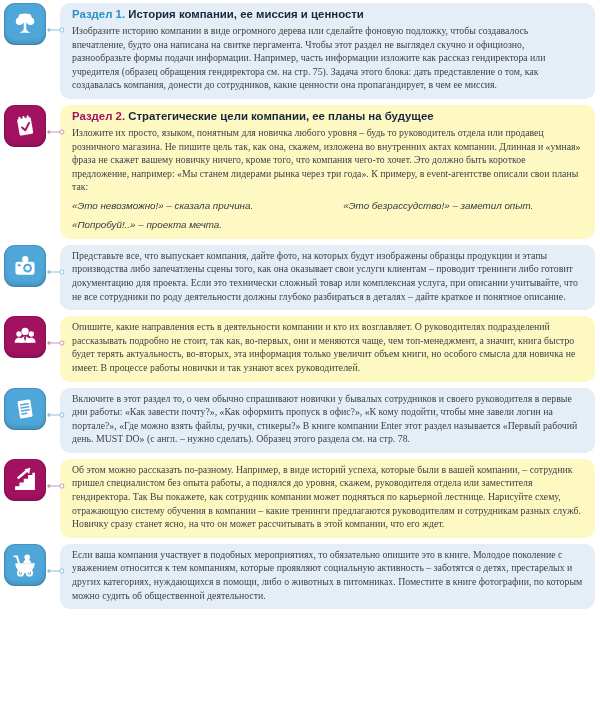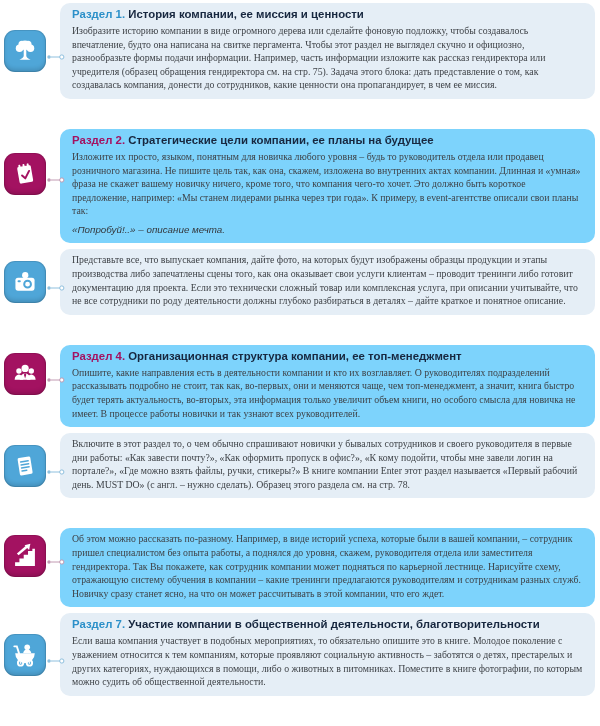--- a/index.html
+++ b/index.html
@@ -1,37 +1,37 @@
 <!DOCTYPE html>
 <html><head>
 <meta charset="utf-8">
 <style>
   html,body{margin:0;padding:0;}
   body{
     width:600px;height:726px;overflow:hidden;background:#ffffff;
     font-family:"Liberation Sans",sans-serif;
   }
   #page{padding:3px 5px 0 4px;display:flex;flex-direction:column;gap:6px;}
-  .row{display:flex;align-items:center;}
+  .row{display:flex;align-items:flex-start;}
   .icon-col{flex:0 0 56px;width:56px;position:relative;display:flex;align-items:center;}
   .icon-badge{
     width:42px;height:42px;border-radius:11px;position:relative;
     display:flex;align-items:center;justify-content:center;
     box-shadow:inset 0 0 0 1px rgba(0,0,0,.10), inset 0 -3px 4px rgba(0,0,0,.14);
   }
   .theme-blue .icon-badge{background:#4fa6d8;color:#4fa6d8;}
   .theme-pink .icon-badge{background:#a31261;color:#a31261;}
   .icon-svg{display:block;width:28px;height:28px;}
   .icon-svg svg{display:block;width:28px;height:28px;}
   .connector{position:absolute;left:43px;top:50%;transform:translateY(-50%);width:18px;height:8px;}
   .theme-blue .connector{color:#8fc0de;}
   .theme-pink .connector{color:#c29ab2;}
   .box{flex:1;border-radius:10px;padding:4px 11px 7px 12px;min-width:0;}
   .theme-blue .box{background:#e5eef6;}
-  .theme-pink .box{background:#7dd3fc;margin-top:24px;}
+  .theme-pink .box{background:#fef9c3;}
   .hdr{margin:0 0 2px 0;font-size:11.4px;line-height:15px;font-weight:bold;color:#17273f;}
   .lbl{font-weight:bold;}
   .theme-blue .lbl{color:#2c90c9;}
   .theme-pink .lbl{color:#a31261;}
   .body-text{margin:0;font-size:9.8px;line-height:13.6px;color:#3e4247;font-family:Liberation Serif, serif;}
   .quotes{
     display:grid;grid-template-columns:53% 47%;row-gap:6px;margin-top:5px;
     font-style:italic;font-size:9.8px;line-height:13.4px;color:#34383d;
   }
 </style>
@@ -91,21 +91,23 @@
             <line x1="3.5" y1="4" x2="13" y2="4" stroke="currentColor" stroke-width="1"></line>
             <circle cx="14.8" cy="4" r="2.1" fill="#ffffff" stroke="currentColor" stroke-width="1"></circle>
           </svg>
         </span>
       </div>
     </div>
     <div class="box">
       <h3 class="hdr"><span class="lbl">Раздел 2.</span> <span class="ttl">Стратегические цели компании, ее планы на будущее</span></h3>
       <p class="body-text">Изложите их просто, языком, понятным для новичка любого уровня – будь то руководитель отдела или продавец розничного магазина. Не пишите цель так, как она, скажем, изложена во внутренних актах компании. Длинная и «умная» фраза не скажет вашему новичку ничего, кроме того, что компания чего-то хочет. Это должно быть короткое предложение, например: «Мы станем лидерами рынка через три года». К примеру, в event-агентстве описали свои планы так:</p>
       <div class="quotes">
-        <span>«Попробуй!..» – описание мечта.</span>
+        <span>«Это невозможно!» – сказала причина.</span>
+        <span>«Это безрассудство!» – заметил опыт.</span>
+        <span>«Попробуй!..» – проекта мечта.</span>
       </div>
     </div>
   </section>
 
   <section class="row theme-blue">
     <div class="icon-col">
       <div class="icon-badge">
         <span class="icon-svg">
             <svg viewBox="0 0 24 24">
               <circle cx="12.2" cy="6.2" r="2.7" fill="#fff"></circle>
@@ -148,21 +150,20 @@
         <span class="connector">
           <svg viewBox="0 0 18 8" width="18" height="8">
             <circle cx="2" cy="4" r="1.7" fill="currentColor"></circle>
             <line x1="3.5" y1="4" x2="13" y2="4" stroke="currentColor" stroke-width="1"></line>
             <circle cx="14.8" cy="4" r="2.1" fill="#ffffff" stroke="currentColor" stroke-width="1"></circle>
           </svg>
         </span>
       </div>
     </div>
     <div class="box">
-      <h3 class="hdr"><span class="lbl">Раздел 4.</span> <span class="ttl">Организационная структура компании, ее топ-менеджмент</span></h3>
       <p class="body-text">Опишите, какие направления есть в деятельности компании и кто их возглавляет. О руководителях подразделений рассказывать подробно не стоит, так как, во-первых, они и меняются чаще, чем топ-менеджмент, а значит, книга быстро будет терять актуальность, во-вторых, эта информация только увеличит объем книги, но особого смысла для новичка не имеет. В процессе работы новички и так узнают всех руководителей.</p>
 
     </div>
   </section>
 
   <section class="row theme-blue">
     <div class="icon-col">
       <div class="icon-badge">
         <span class="icon-svg">
             <svg viewBox="0 0 24 24">
@@ -237,18 +238,17 @@
         <span class="connector">
           <svg viewBox="0 0 18 8" width="18" height="8">
             <circle cx="2" cy="4" r="1.7" fill="currentColor"></circle>
             <line x1="3.5" y1="4" x2="13" y2="4" stroke="currentColor" stroke-width="1"></line>
             <circle cx="14.8" cy="4" r="2.1" fill="#ffffff" stroke="currentColor" stroke-width="1"></circle>
           </svg>
         </span>
       </div>
     </div>
     <div class="box">
-      <h3 class="hdr"><span class="lbl">Раздел 7.</span> <span class="ttl">Участие компании в общественной деятельности, благотворительности</span></h3>
       <p class="body-text">Если ваша компания участвует в подобных мероприятиях, то обязательно опишите это в книге. Молодое поколение с уважением относится к тем компаниям, которые проявляют социальную активность – заботятся о детях, престарелых и других категориях, нуждающихся в помощи, либо о животных в питомниках. Поместите в книге фотографии, по которым можно судить об общественной деятельности.</p>
 
     </div>
   </section>
 </div>
 
 </body></html>

